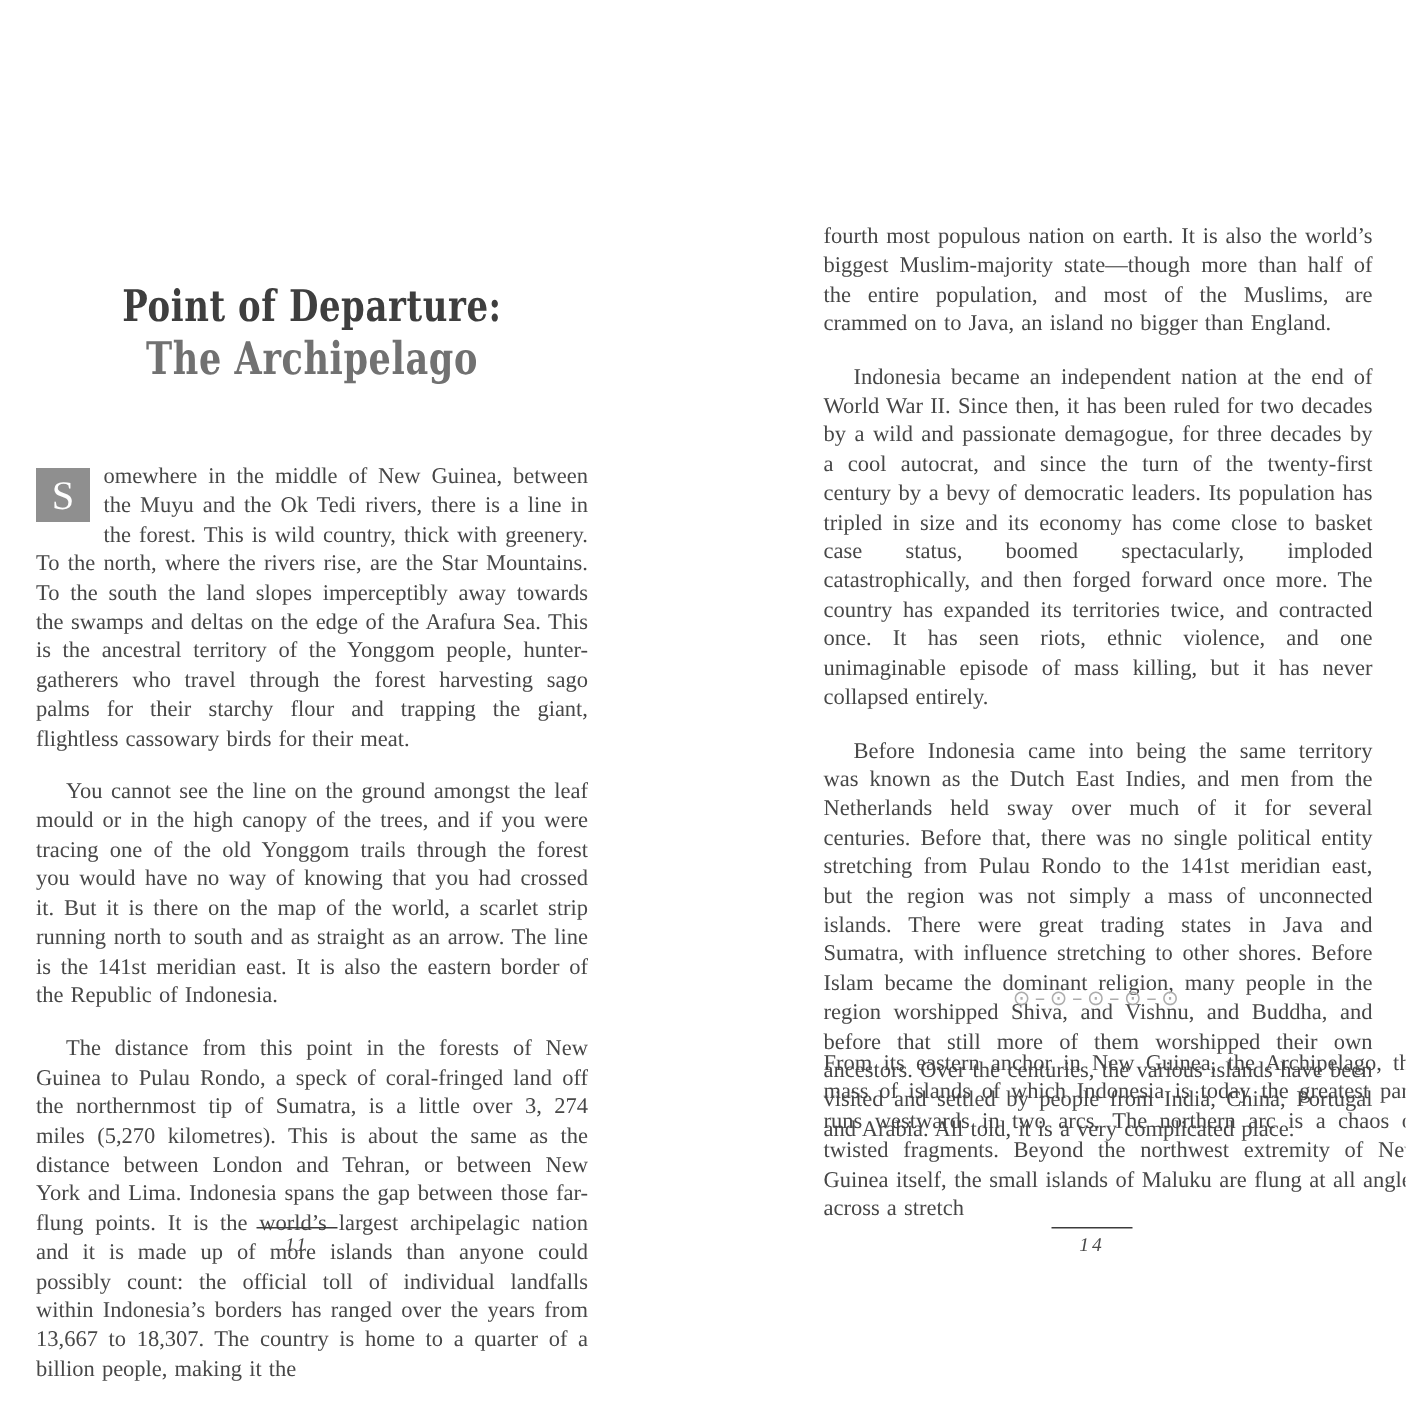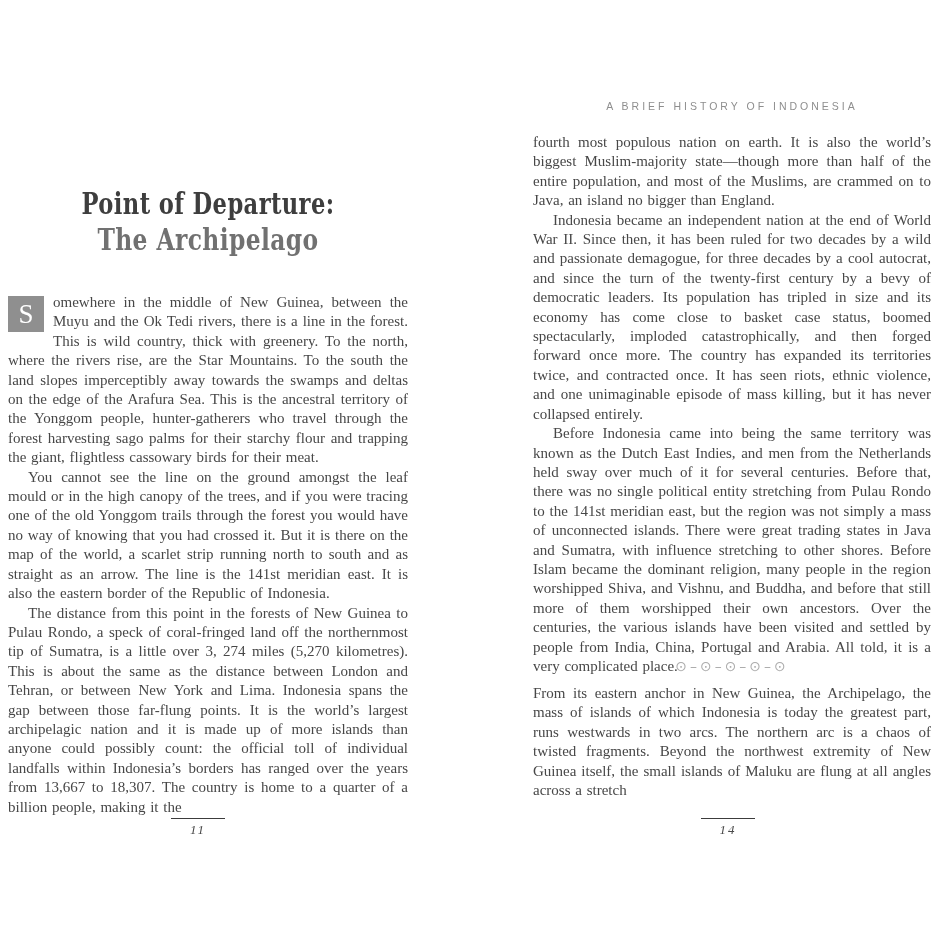--- a/index.html
+++ b/index.html
@@ -24,21 +24,21 @@
     white-space: nowrap;
   }
   .chapter-title .t1 { color: #3e3e3e; }
   .chapter-title .t2 { color: #717171; font-size: 30px; }
 
   
   .bodytext { position: absolute; left: 0; width: 100%; }
   .page.left  .bodytext { top: 293px; }
   .page.right .bodytext { top: 133px; }
   .bodytext p, p.post-para {
-    margin: 0; padding: 0;
+    margin: 16px; padding: 0;
     font-size: 15px; line-height: 19.4px;
     color: #474747;
     text-align: justify;
     word-spacing: 1px;
     hyphens: none;
   }
   .bodytext p.indent { text-indent: 20px; font-family: Liberation Serif, serif; }
 
   
   .dropcap {
@@ -111,21 +111,20 @@
 
     <div class="page-footer">
       <div class="footer-rule"></div>
       <div class="folio">11</div>
     </div>
 
   </section>
 
   <section class="page right">
 
-    <header class="running-header">A BRIEF HISTORY OF INDONESIA</header>
 
     <div class="bodytext">
       <p>fourth most populous nation on earth. It is also the world’s biggest Muslim-majority state—though more than half of the entire population, and most of the Muslims, are crammed on to Java, an island no bigger than England.</p>
       <p class="indent">Indonesia became an independent nation at the end of World War II. Since then, it has been ruled for two decades by a wild and passionate demagogue, for three decades by a cool autocrat, and since the turn of the twenty-first century by a bevy of democratic leaders. Its population has tripled in size and its economy has come close to basket case status, boomed spectacularly, imploded catastrophically, and then forged forward once more. The country has expanded its territories twice, and contracted once. It has seen riots, ethnic violence, and one unimaginable episode of mass killing, but it has never collapsed entirely.</p>
       <p class="indent">Before Indonesia came into being the same territory was known as the Dutch East Indies, and men from the Netherlands held sway over much of it for several centuries. Before that, there was no single political entity stretching from Pulau Rondo to the 141st meridian east, but the region was not simply a mass of unconnected islands. There were great trading states in Java and Sumatra, with influence stretching to other shores. Before Islam became the dominant religion, many people in the region worshipped Shiva, and Vishnu, and Buddha, and before that still more of them worshipped their own ancestors. Over the centuries, the various islands have been visited and settled by people from India, China, Portugal and Arabia. All told, it is a very complicated place.</p>
     </div>
 
     <div class="ornament">⊙–⊙–⊙–⊙–⊙</div>
 
     <p class="post-para">From its eastern anchor in New Guinea, the Archipelago, the mass of islands of which Indonesia is today the greatest part, runs westwards in two arcs. The northern arc is a chaos of twisted fragments. Beyond the northwest extremity of New Guinea itself, the small islands of Maluku are flung at all angles across a stretch</p>

